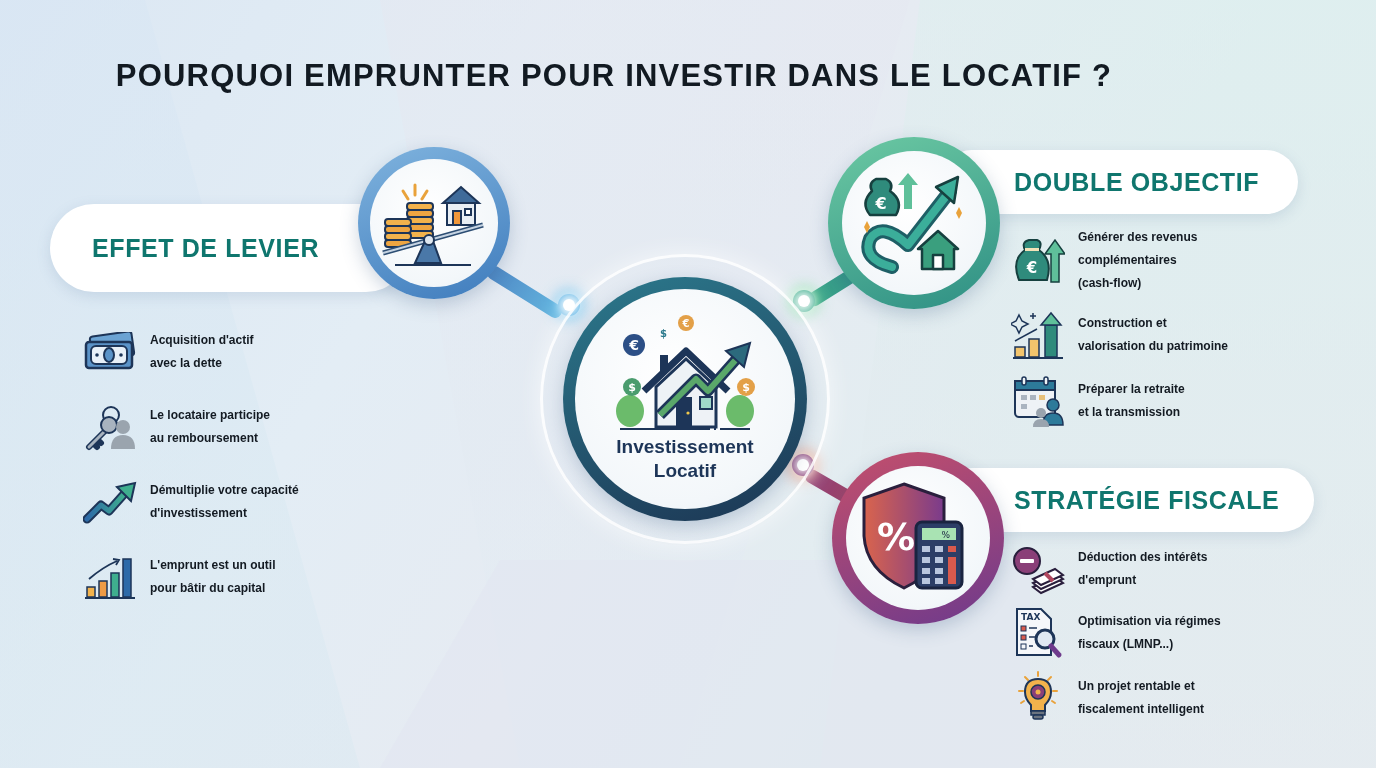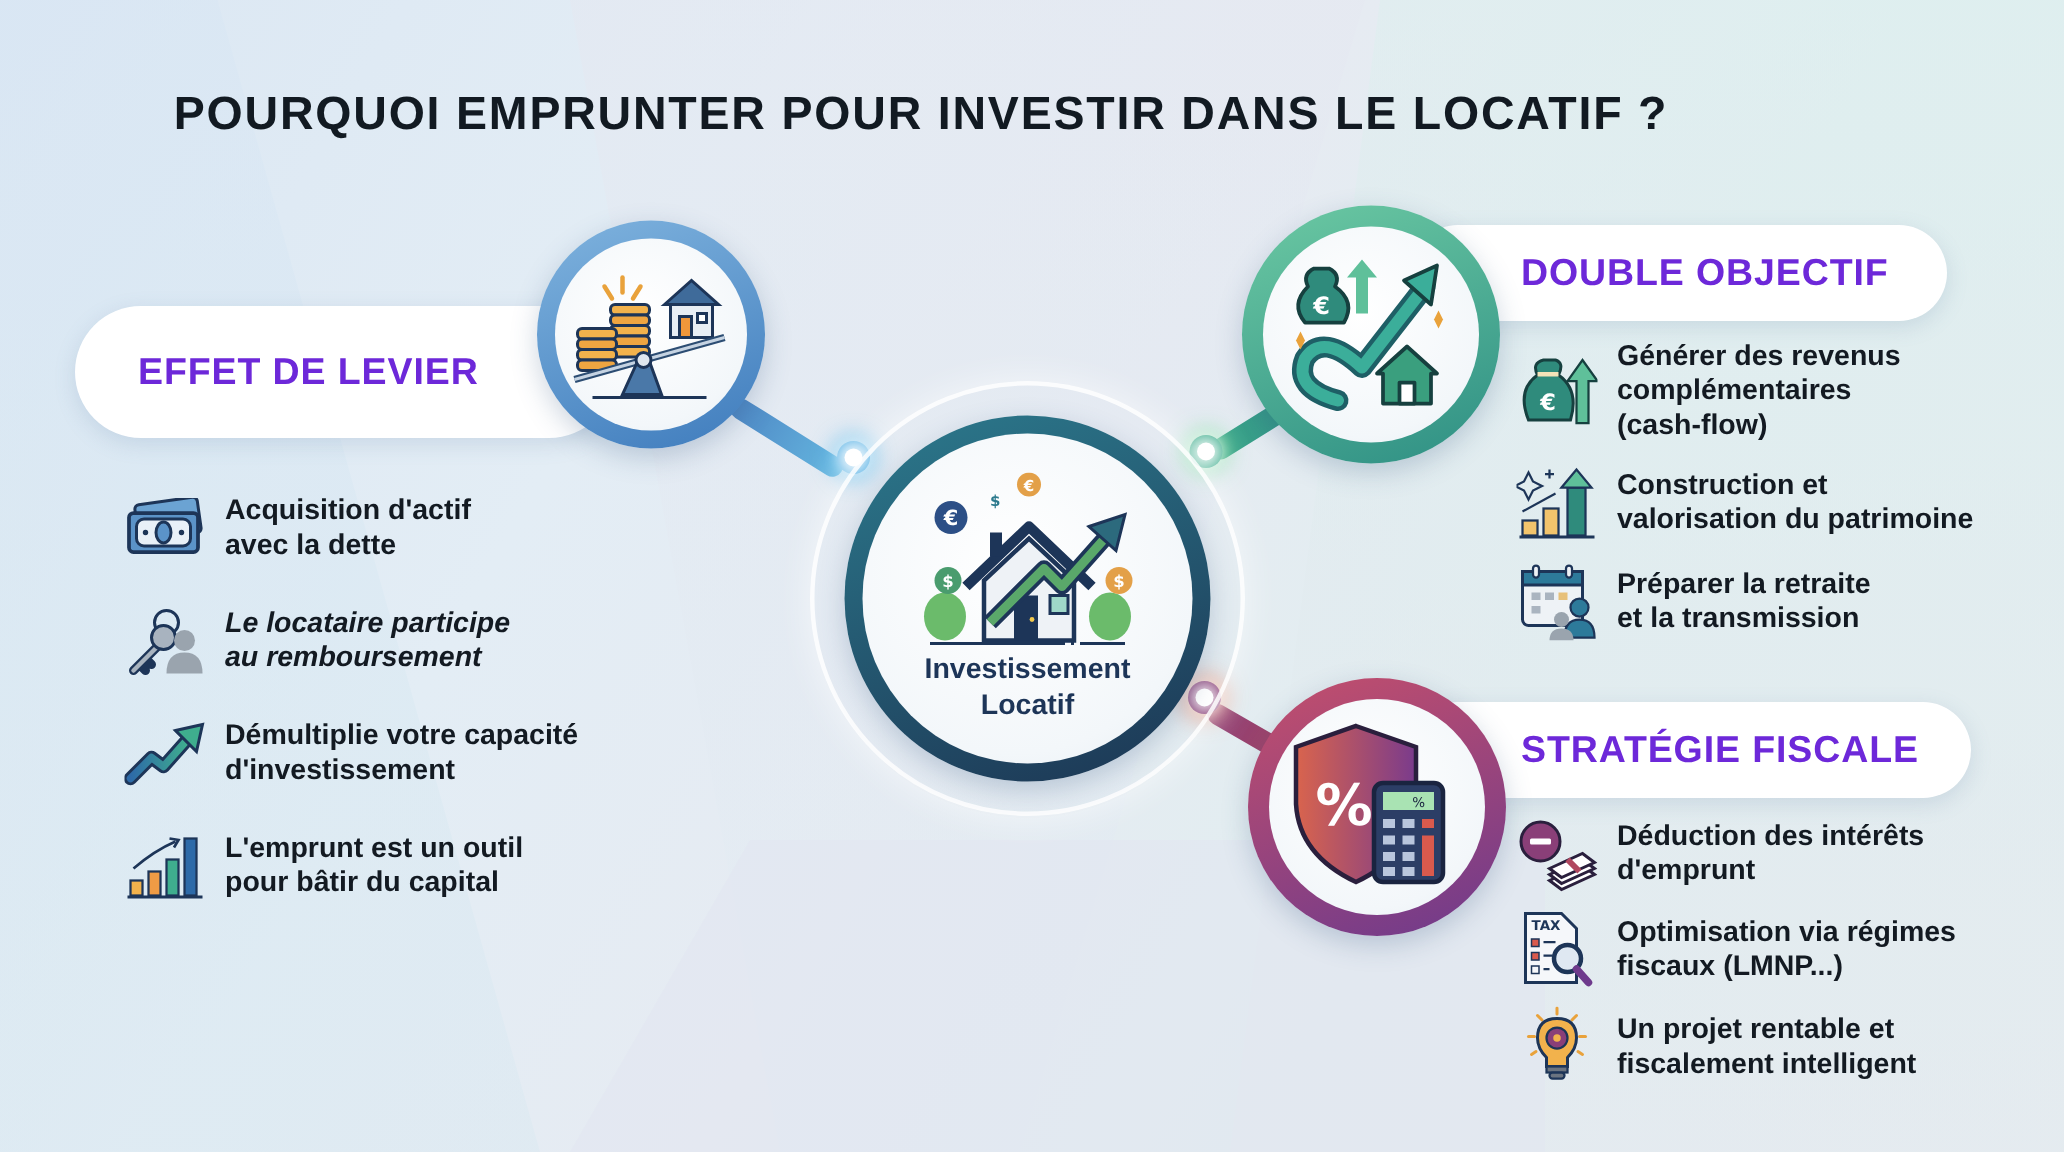--- a/index.html
+++ b/index.html
@@ -30,21 +30,21 @@
   }
 
   
   .pill {
     position: absolute; background: #ffffff; border-radius: 46px;
     box-shadow: 0 4px 14px rgba(90,120,160,.18);
     display: flex; align-items: center;
   }
   .pill .ptext {
     font-family: "Liberation Sans", sans-serif; font-weight: 700;
-    font-size: 25px; letter-spacing: .6px; color: #6d28d9;
+    font-size: 25px; letter-spacing: .6px; color: #0f766e;
   }
   .pill-levier { left: 50px; top: 204px; width: 360px; height: 88px; padding-left: 42px; }
   .pill-objectif { left: 940px; top: 150px; width: 358px; height: 64px; padding-left: 74px; }
   .pill-fiscale { left: 940px; top: 468px; width: 374px; height: 64px; padding-left: 74px; }
 
   
   .ring {
     position: absolute; border-radius: 50%;
     display: flex; align-items: center; justify-content: center;
     box-shadow: 0 6px 18px rgba(60,90,130,.25);
@@ -74,21 +74,21 @@
   
   .conn { position: absolute; height: 14px; border-radius: 7px; transform-origin: 0 50%; }
   .dot { position: absolute; width: 22px; height: 22px; border-radius: 50%; }
   .dot::after { content: ""; position: absolute; left: 5px; top: 5px; width: 12px; height: 12px; border-radius: 50%; background: #fff; box-shadow: 0 0 10px 4px rgba(255,255,255,.9); }
 
   
   .item { position: absolute; display: flex; align-items: center; }
   .item .ico { width: 56px; height: 48px; display: flex; align-items: center; justify-content: center; flex-shrink: 0; }
   .item .txt {
     font-family: "Liberation Sans", sans-serif; font-weight: 700;
-    font-size: 19px; line-height: 23px; color: #131a22; margin-left: 12px;
+    font-size: 12px; line-height: 23px; color: #131a22; margin-left: 12px;
   }
   .left-col .item { left: 82px; }
   .right-col .item { left: 1010px; }
 </style>
 </head>
 <body>
 
 <div class="bg-facet facet-a"></div>
 <div class="bg-facet facet-b"></div>
 <div class="bg-facet facet-c"></div>
@@ -239,21 +239,21 @@
       <ellipse cx="26" cy="23" rx="5" ry="7" fill="#5b93c8" stroke="#1d3558" stroke-width="2"></ellipse>
       <circle cx="14" cy="23" r="1.8" fill="#1d3558"></circle>
           <circle cx="38" cy="23" r="1.8" fill="#1d3558"></circle>
         </svg>
       </div>
     <div class="txt">
         <div>Acquisition d'actif</div>
         <div>avec la dette</div>
       </div>
   </div>
-  <div class="item" style="top:403px;font-style:italic;">
+  <div class="item" style="top:403px;">
     <div class="ico">
         <svg width="54" height="48" viewBox="0 0 54 48">
       <circle cx="28" cy="12" r="8" fill="none" stroke="#1d3558" stroke-width="2"></circle>
       <path d="M6 44 L24 26 M10 40 L14 44 M14 36 L18 40" stroke="#1d3558" stroke-width="6" stroke-linecap="round"></path>
       <path d="M6 44 L24 26" stroke="#a8b3bf" stroke-width="3" stroke-linecap="round"></path>
       <circle cx="26" cy="22" r="8" fill="#a8b3bf" stroke="#1d3558" stroke-width="2"></circle>
       <circle cx="40" cy="24" r="7" fill="#9aa4ae"></circle>
           <path d="M28 46 Q28 32 40 32 Q52 32 52 46 Z" fill="#9aa4ae"></path>
         </svg>
       </div>

